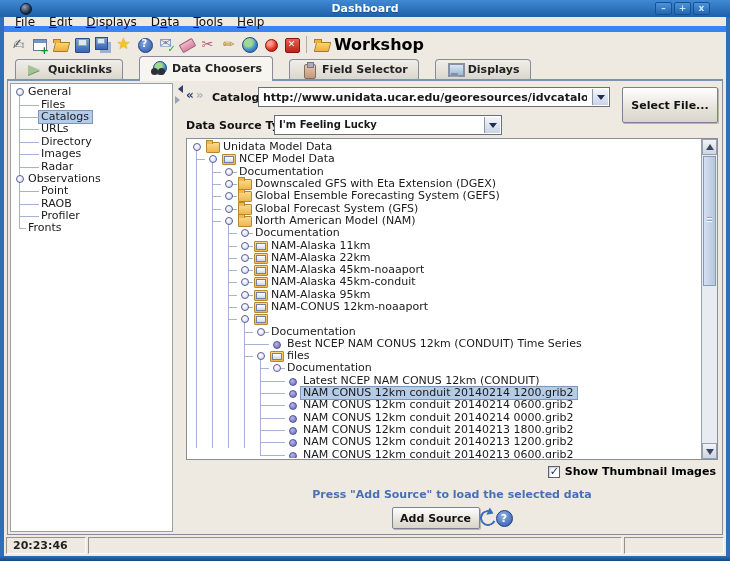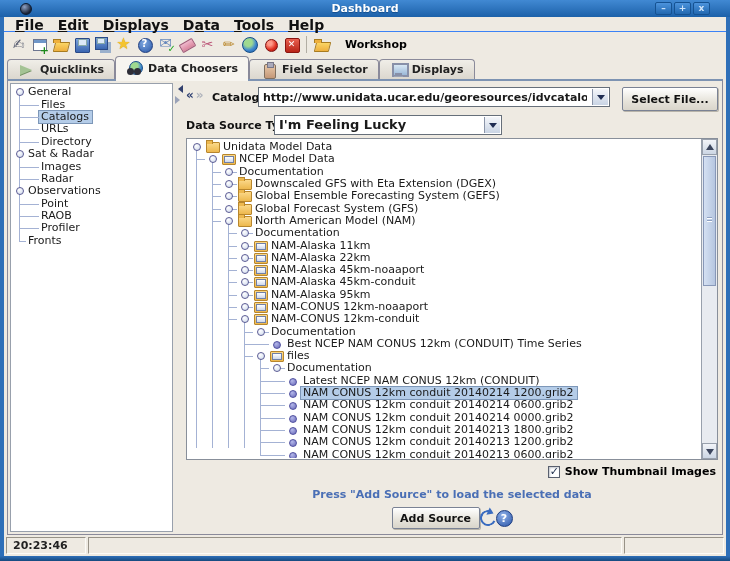--- a/index.html
+++ b/index.html
@@ -12,29 +12,29 @@
   .winicon{width:12px;height:12px;border-radius:50%;background:radial-gradient(circle at 35% 30%,#8fa2c4,#1a2438 70%);border:1px solid #0c1a30;flex:none}
   .title{position:absolute;left:0;right:0;text-align:center;color:#fff;font-weight:bold;font-size:11px;text-shadow:0 1px 1px #134e8c}
   .winbtns{margin-left:auto;display:flex;gap:2px;z-index:1}
   .wbtn{width:17px;height:13px;background:linear-gradient(#4c93dc,#2268b0);border:1px solid #155292;color:#cfe4fa;font-size:9px;font-weight:bold;line-height:11px;text-align:center;border-radius:2px}
 
   
   .frame{flex:1;display:flex;flex-direction:column;border-left:4px solid #2e6fb8;border-right:4px solid #2e6fb8;background:#eeeae2;min-height:0}
   .bborder{height:5px;background:linear-gradient(#2e6fb8,#16497e);flex:none}
 
   
-  .menubar{height:15px;display:flex;align-items:center;padding:1px 4px 0;font-size:14px;font-weight:bold;border-bottom:1px solid #3b82f6;flex:none}
+  .menubar{height:15px;display:flex;align-items:center;padding:1px 4px 0;font-size:12px;font-weight:normal;border-bottom:6px solid #3b82f6;flex:none}
   .menu-item{padding:0 7px;color:#111}
   .menu-item u{text-decoration:underline}
 
   
   .toolbar{height:24px;display:flex;align-items:center;padding:0 5px;flex:none}
   #tbicons{display:flex;align-items:center;gap:2px}
   .tsep{width:1px;height:17px;background:#b2aea4;margin:0 5px}
-  .wklabel{font-weight:bold;font-size:11px;margin-left:14px}
+  .wklabel{font-weight:bold;font-size:16px;margin-left:3px}
   .tic{width:19px;height:19px;position:relative;flex:none;display:inline-block}
   .ic-hand::before{content:"\270D";color:#5a5f72;font-size:14px;position:absolute;inset:0;text-align:center;line-height:18px}
   .ic-newwin::before{content:"";position:absolute;left:3px;top:4px;width:12px;height:10px;border:1px solid #6d7690;background:linear-gradient(#6f96c8 0 3px,#fff 3px)}
   .ic-newwin::after{content:"+";position:absolute;right:0;bottom:-2px;color:#1d8a1d;font-weight:bold;font-size:11px;line-height:10px}
   .ic-ofolder::before{content:"";position:absolute;left:3px;top:7px;width:13px;height:8px;background:linear-gradient(#fbd564,#eeb03e);border:1px solid #a87c20;border-radius:1px;transform:skewX(-14deg)}
   .ic-ofolder::after{content:"";position:absolute;left:2px;top:4px;width:6px;height:3px;background:#eeb03e;border:1px solid #a87c20;border-bottom:0}
   .ic-save::before{content:"";position:absolute;left:3px;top:3px;width:13px;height:13px;background:linear-gradient(#79a0dc,#3a66b0);border:1px solid #2a4a88;border-radius:1px}
   .ic-save::after{content:"";position:absolute;left:6px;top:4px;width:7px;height:5px;background:#dce8f8;border:1px solid #8aa}
   .ic-saveas::before{content:"";position:absolute;left:2px;top:2px;width:11px;height:11px;background:linear-gradient(#79a0dc,#3a66b0);border:1px solid #2a4a88;box-shadow:4px 4px 0 -1px #9ab0cc}
   .ic-saveas::after{content:"";position:absolute;left:4px;top:3px;width:6px;height:4px;background:#dce8f8;border:1px solid #8aa}
@@ -45,21 +45,21 @@
   .ic-mail::after{content:"\2713";position:absolute;right:-1px;bottom:0;color:#22aa22;font-size:10px;font-weight:bold}
   .ic-eraser::before{content:"";position:absolute;left:3px;top:6px;width:13px;height:7px;background:linear-gradient(#f0b8cc,#d8849c);border:1px solid #a05878;border-radius:1px;transform:rotate(-30deg)}
   .ic-cut::before{content:"\2702";color:#bb5577;font-size:14px;position:absolute;inset:0;text-align:center;line-height:18px}
   .ic-pencil::before{content:"\270F";color:#b8862a;font-size:14px;position:absolute;inset:0;text-align:center;line-height:18px}
   .ic-globe::before{content:"";position:absolute;left:2px;top:2px;width:14px;height:14px;border-radius:50%;background:radial-gradient(circle at 38% 32%,#9fd98f 0 30%,#3f88d0 60%,#1a5898);border:1px solid #174e88}
   .ic-record::before{content:"";position:absolute;left:4px;top:4px;width:11px;height:11px;border-radius:50%;background:radial-gradient(circle at 35% 30%,#ff9988 20%,#e03020 60%,#991010);border:1px solid #801010}
   .ic-stopx::before{content:"";position:absolute;left:3px;top:3px;width:13px;height:13px;background:linear-gradient(#e86050,#b82418);border:1px solid #8a1510;border-radius:2px}
   .ic-stopx::after{content:"\2715";position:absolute;inset:0;text-align:center;line-height:18px;color:#fff;font-size:9px;font-weight:bold}
 
   
-  .tabbar{display:flex;align-items:flex-end;padding:2px 3px 0;gap:0;height:23px;flex:none}
+  .tabbar{display:flex;align-items:flex-end;padding:2px 11px 0;gap:16px;height:23px;flex:none}
   .tab{display:flex;align-items:center;gap:5px;padding:0 10px;font-size:11px;font-weight:bold;background:linear-gradient(#f0eee8,#dbd7ce);border:1px solid #8a8a9a;border-bottom:none;border-radius:4px 4px 0 0;height:20px;color:#222}
   .tab.sel{background:#f7f5f0;height:23px;position:relative;z-index:3;box-shadow:0 3px 0 -1px #f7f5f0}
   .tabic{width:17px;height:16px;position:relative;flex:none}
   .ti-plane::before{content:"";position:absolute;left:2px;top:3px;width:0;height:0;border-top:5px solid transparent;border-bottom:5px solid transparent;border-left:12px solid #a4c394;filter:drop-shadow(0 1px 0 #6f8f60)}
   .ti-binoc::before{content:"";position:absolute;left:3px;top:1px;width:12px;height:12px;border-radius:50%;background:radial-gradient(circle at 38% 32%,#9fd98f 0 30%,#3f88d0 60%,#1a5898);border:1px solid #174e88}
   .ti-binoc::after{content:"";position:absolute;left:1px;bottom:1px;width:7px;height:7px;border-radius:50%;background:#2e2e38;box-shadow:7px 0 0 #2e2e38}
   .ti-clip::before{content:"";position:absolute;left:4px;top:2px;width:10px;height:13px;background:linear-gradient(#e8c8a8,#c49878);border:1px solid #807060;border-radius:2px}
   .ti-clip::after{content:"";position:absolute;left:7px;top:0;width:5px;height:4px;background:#aab;border:1px solid #778}
   .ti-mon::before{content:"";position:absolute;left:2px;top:1px;width:13px;height:10px;background:linear-gradient(#d8e8f4,#9ab8d8);border:2px solid #8890a8}
   .ti-mon::after{content:"";position:absolute;left:5px;top:11px;width:7px;height:3px;background:#8890a8;box-shadow:-2px 2px 0 -1px #9aa2b4,2px 2px 0 -1px #9aa2b4}
@@ -75,25 +75,25 @@
   .nav{position:absolute;left:4px;top:7px;font-size:12px;font-weight:bold;letter-spacing:2px}
   .chev-back{color:#2c3e70}
   .chev-fwd{color:#b0b4bc}
   .flabel{position:absolute;font-weight:bold;font-size:11px;color:#111}
   .catlabel{left:30px;top:10px}
   .dstlabel{left:4px;top:38px}
   .combo{position:absolute;background:#fff;border:1px solid #666f7a;height:20px}
   .catcombo{left:76px;top:6px;width:352px}
   .dstcombo{left:92px;top:34px;width:228px}
   .combo-input{position:absolute;left:2px;top:1px;height:16px;width:calc(100% - 22px);border:0;outline:0;font-family:"DejaVu Sans",sans-serif;font-size:11px;font-weight:bold;color:#1a1a1a;padding:0 2px;background:#fff}
-  .combo-val{position:absolute;left:4px;top:0;line-height:18px;font-size:13px;font-weight:bold;color:#1a1a1a}
+  .combo-val{position:absolute;left:4px;top:0;line-height:18px;font-size:10px;font-weight:bold;color:#1a1a1a}
   .cbarrow{position:absolute;right:1px;top:1px;bottom:1px;width:16px;background:linear-gradient(#f4f6fa,#c9d4e4);border-left:1px solid #8a94a8}
   .cbarrow::after{content:"";position:absolute;left:4px;top:6px;width:0;height:0;border-left:4px solid transparent;border-right:4px solid transparent;border-top:5px solid #1e2c52}
   .btn{background:linear-gradient(#ffffff,#e6e3da 60%,#d9d5cb);border:1px solid #7a8294;border-radius:2px;font-family:"DejaVu Sans",sans-serif;font-weight:bold;font-size:11px;color:#111;box-shadow:inset 0 1px 0 #fff,1px 1px 0 #b8b4aa;position:relative}
-  .selfile{position:absolute;left:440px;top:6px;width:96px;height:24px}
+  .selfile{position:absolute;left:440px;top:6px;width:96px;height:36px}
 
   .treepanel{position:absolute;left:4px;top:57px;width:532px;height:322px;border:1px solid #888f9a;background:#fff}
   .treeinner{position:absolute;left:1px;top:1px;right:17px;bottom:1px;overflow:hidden;padding:1px 0 12px 1px}
   .vscroll{position:absolute;top:0;right:0;bottom:0;width:16px;background:#e8ebf0;border-left:1px solid #98a0ac}
   .sarrow{position:absolute;left:0;right:0;height:16px;border:1px solid #98a0ac;background:linear-gradient(#f2f4f8,#ccd6e4)}
   .sarrow.up{top:0}
   .sarrow.down{bottom:0}
   .sarrow.up::after{content:"";position:absolute;left:3px;top:4px;border-left:4px solid transparent;border-right:4px solid transparent;border-bottom:6px solid #3c465e}
   .sarrow.down::after{content:"";position:absolute;left:3px;top:5px;border-left:4px solid transparent;border-right:4px solid transparent;border-top:6px solid #3c465e}
   .sthumb{position:absolute;top:17px;left:1px;right:1px;height:130px;background:linear-gradient(90deg,#d4e0f2,#b6c6e0);border:1px solid #8898b8}
@@ -227,26 +227,20 @@
             <span class="tind stub vfull"></span>
             <span class="tcell hline"></span>
             <span class="tlabel">URLs</span>
           </div>
           <div class="trow">
             <span class="tind stub vfull"></span>
             <span class="tcell hline"></span>
             <span class="tlabel">Directory</span>
           </div>
           <div class="trow">
-            <span class="tcell ctop cbot">
-              <span class="crc"></span>
-            </span>
-            <span class="tlabel">Sat &amp; Radar</span>
-          </div>
-          <div class="trow">
             <span class="tind stub vfull"></span>
             <span class="tcell hline"></span>
             <span class="tlabel">Images</span>
           </div>
           <div class="trow">
             <span class="tind stub vfull"></span>
             <span class="tcell hline"></span>
             <span class="tlabel">Radar</span>
           </div>
           <div class="trow">
@@ -427,21 +421,20 @@
                 <span class="tlabel">NAM-CONUS 12km-noaaport</span>
               </div>
               <div class="trow">
                 <span class="tind vfull"></span>
                 <span class="tind vfull"></span>
                 <span class="tind stub vfull"></span>
                 <span class="tcell cbot">
                   <span class="crc"></span>
                 </span>
                 <span class="t-ic catalog"></span>
-                <span class="tlabel">NAM-CONUS 12km-conduit</span>
               </div>
               <div class="trow">
                 <span class="tind vfull"></span>
                 <span class="tind vfull"></span>
                 <span class="tind vfull"></span>
                 <span class="tind stub vfull"></span>
                 <span class="tcell cright">
                   <span class="crc"></span>
                 </span>
                 <span class="tlabel">Documentation</span>

